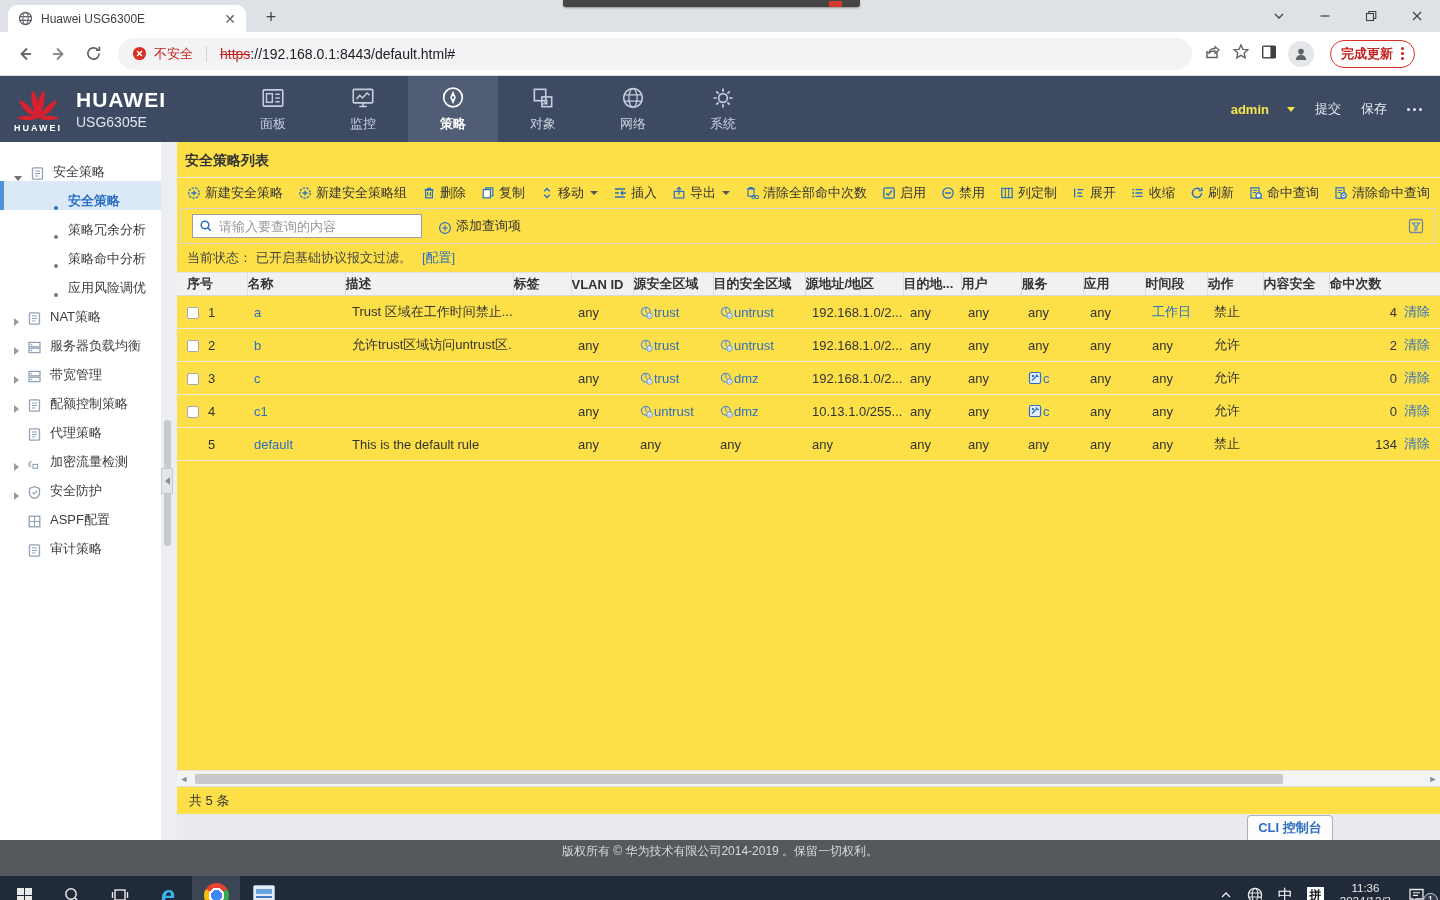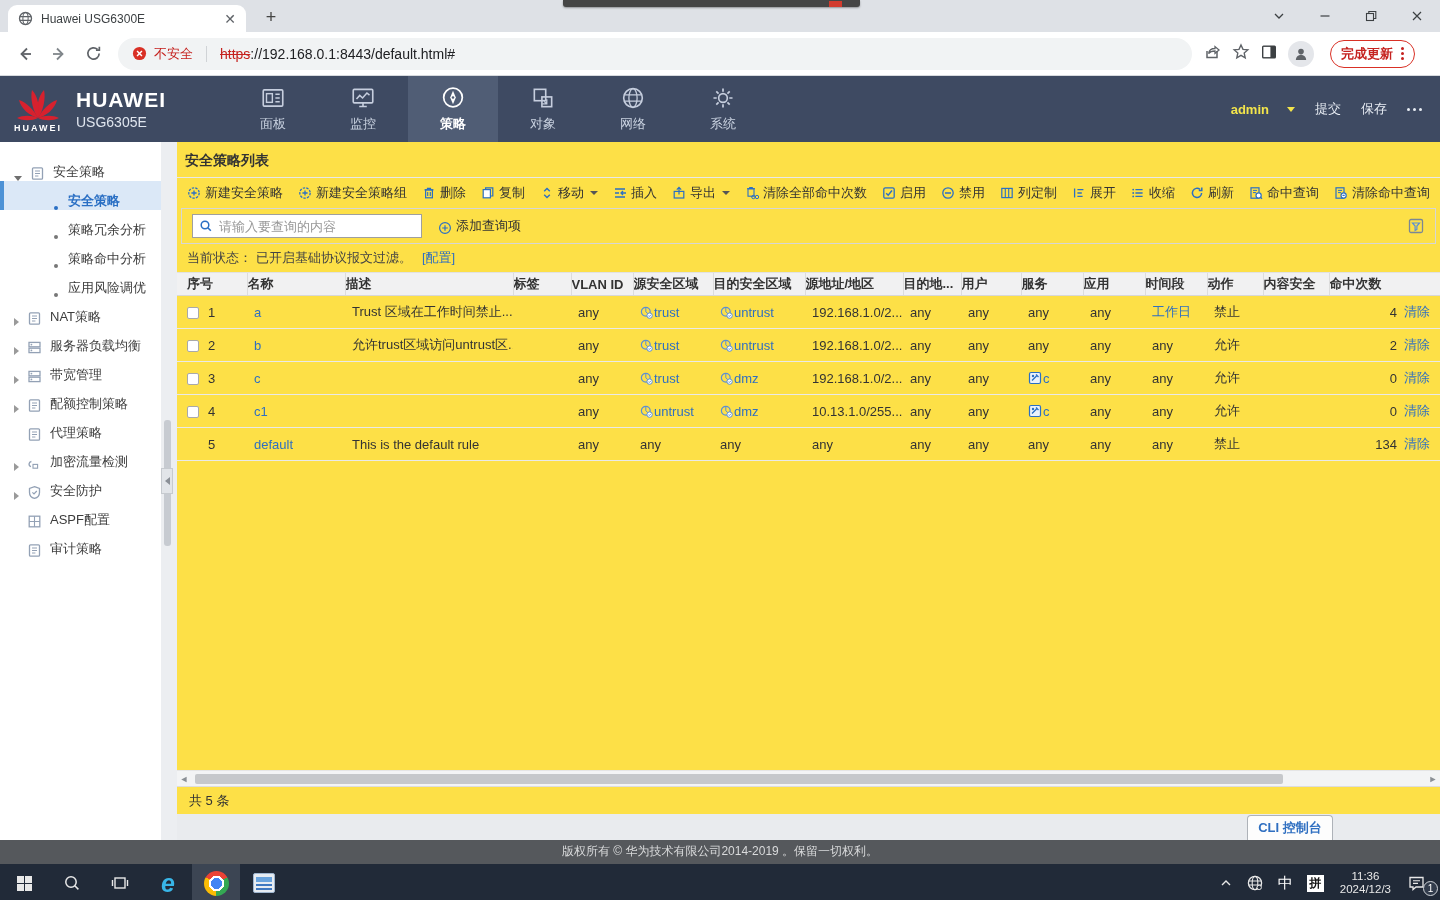--- a/index.html
+++ b/index.html
@@ -101,21 +101,21 @@
   .spacer{flex:1}
 
   .hscroll{height:16px;display:flex;align-items:center;background:#f3f4f5;border-top:1px solid #e5e5e5}
   .hs-arrow{width:14px;display:flex;align-items:center;justify-content:center;color:#8a8f95;font-size:9px;cursor:pointer}
   .hs-track{flex:1;height:12px;position:relative}
   .hs-thumb{position:absolute;left:4px;top:1px;width:1088px;height:10px;background:#c6c8cb;border-radius:2px;cursor:pointer}
   .totalrow{height:28px;line-height:28px;border-top:1px solid #ddd;padding-left:12px;color:#333}
   .bottom-gap{height:26px;background:#e9ebee;position:relative}
   .cli-btn{position:absolute;right:107px;bottom:0;width:86px;height:25px;background:#fdfdfd;border:1px solid #aeb2b8;border-bottom:none;border-radius:4px 4px 0 0;color:#2f6fc1;font-weight:bold;text-align:center;line-height:24px;cursor:pointer}
 
-  .page-footer{height:24px;background:#55585c;color:#d9dadb;font-size:12px;text-align:center;line-height:22px}
+  .page-footer{height:36px;background:#55585c;color:#d9dadb;font-size:12px;text-align:center;line-height:22px}
 
   
   .taskbar{height:38px;background:#212a38;display:flex;align-items:stretch;color:#e8e8e8}
   .tb-cell{width:48px;display:flex;align-items:center;justify-content:center;cursor:pointer;position:relative}
   .tb-cell.active{background:#3c4553}
   .tb-cell.running::after{content:"";position:absolute;bottom:0;left:8px;right:8px;height:2px;background:#76b9ed}
   .winlogo{display:grid;grid-template-columns:7px 7px;grid-template-rows:7px 7px;gap:1px}
   .winlogo i{background:#e8e8e8}
   .chrome{width:25px;height:25px;border-radius:50%;background:radial-gradient(circle,#4285f4 0 31%,#fff 31% 44%,rgba(0,0,0,0) 44%),conic-gradient(from 60deg,#34a853 0 120deg,#fbbc05 120deg 240deg,#ea4335 240deg 360deg)}
   .ie{color:#38b6e8;font-size:25px;font-weight:bold;font-style:italic;line-height:25px}

